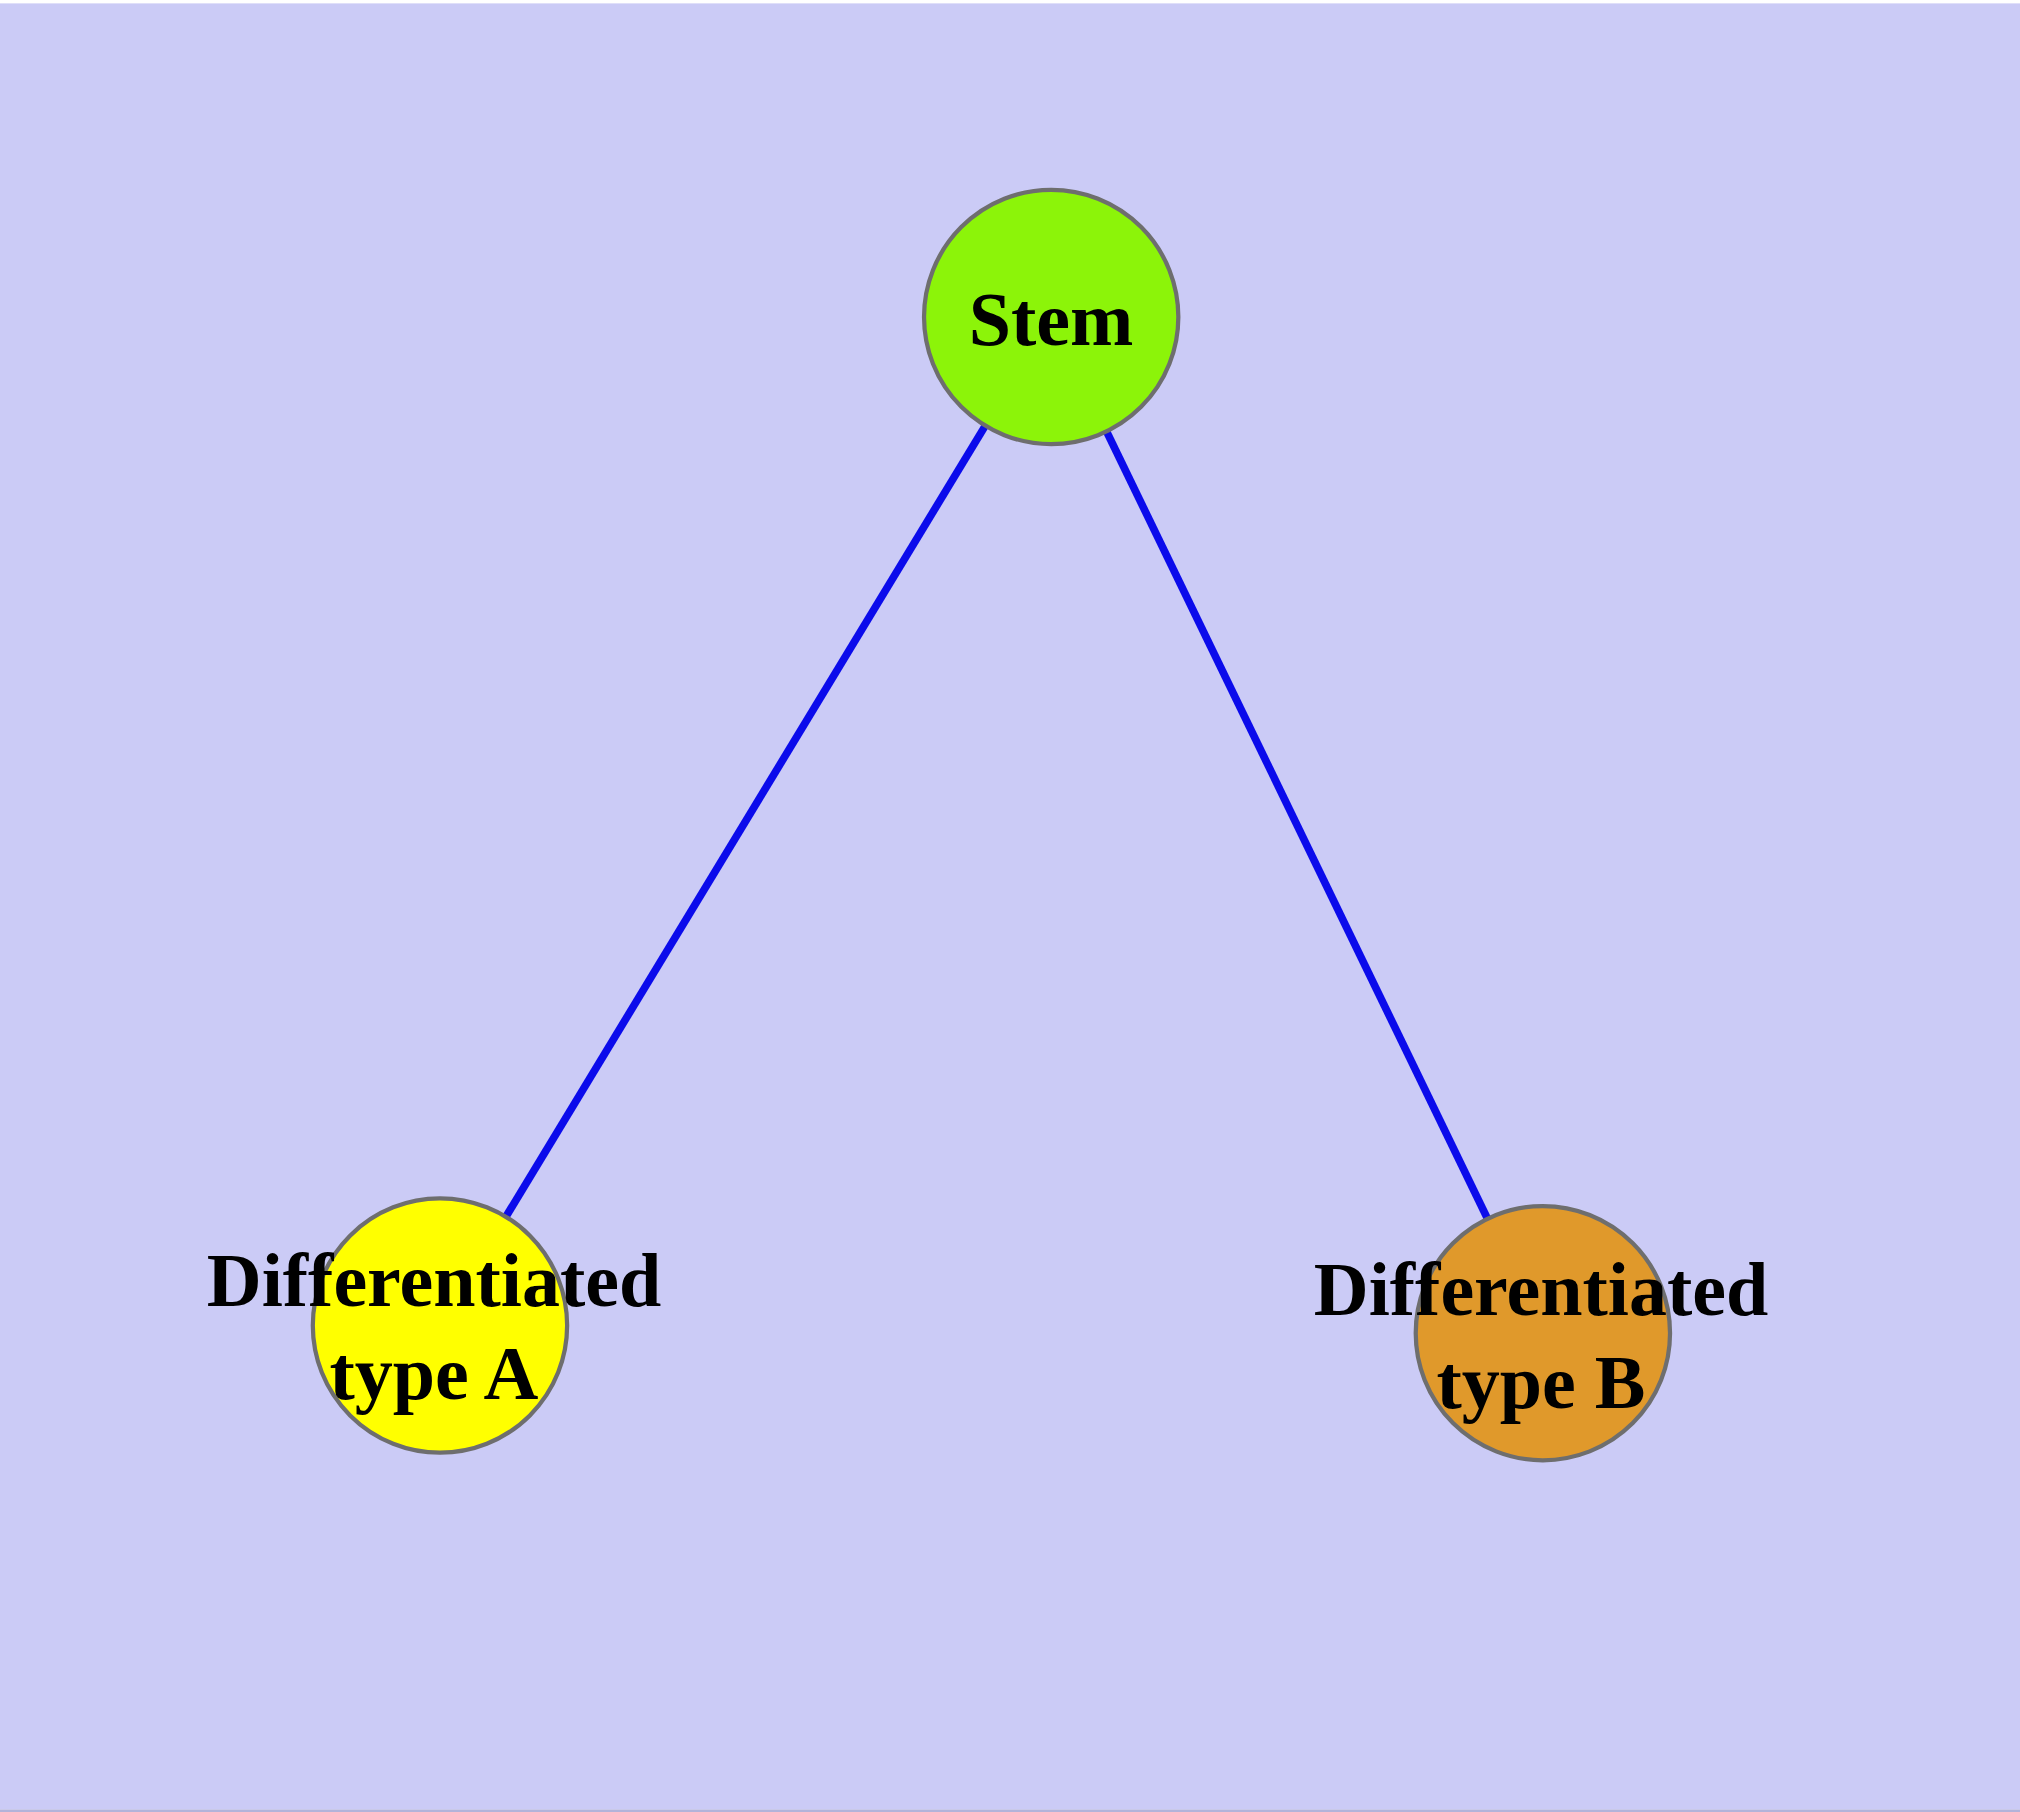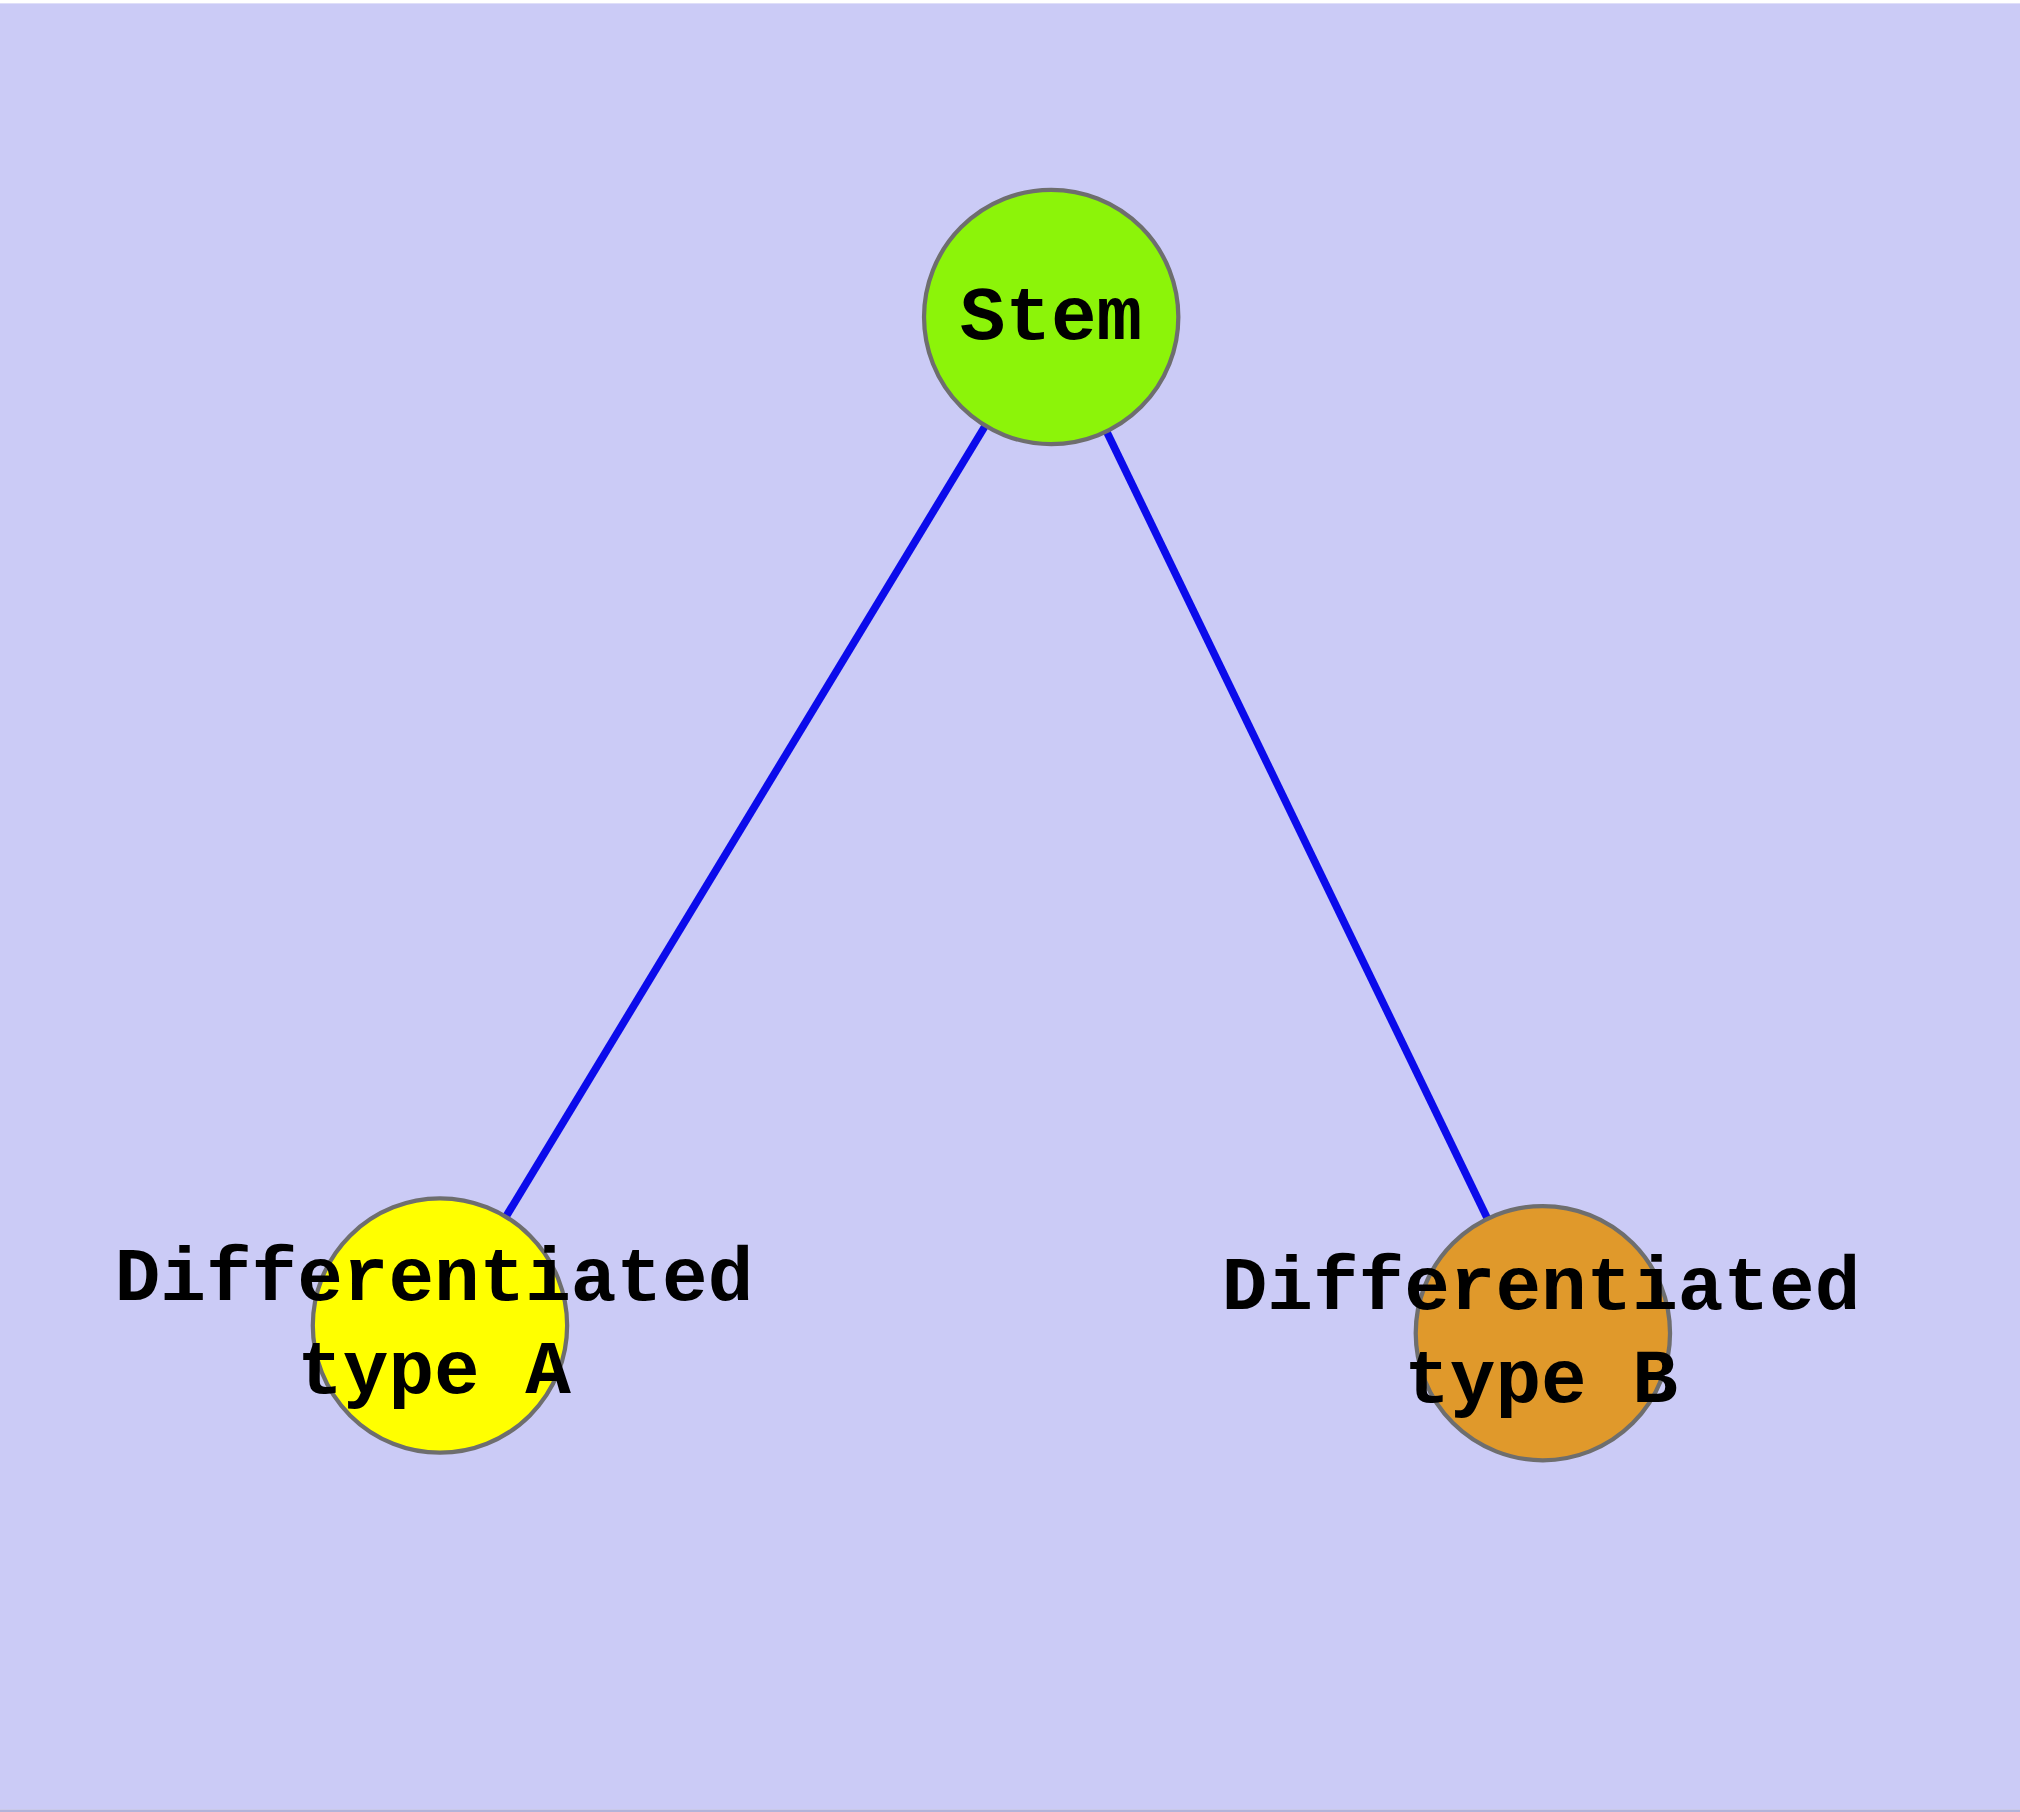--- a/index.html
+++ b/index.html
@@ -6,21 +6,21 @@
     margin: 0;
     padding: 0;
     background: #ffffff;
   }
   .screen {
     position: relative;
     width: 2021px;
     height: 1812px;
     background: #ffffff;        
     overflow: hidden;
-    font-family: Liberation Mono, monospace;
+    font-family: Liberation Serif, serif;
   }
   .graph-svg {
     position: absolute;
     inset: 0;
     width: 100%;
     height: 100%;
     display: block;
   }
   .node-label {
     position: absolute;

